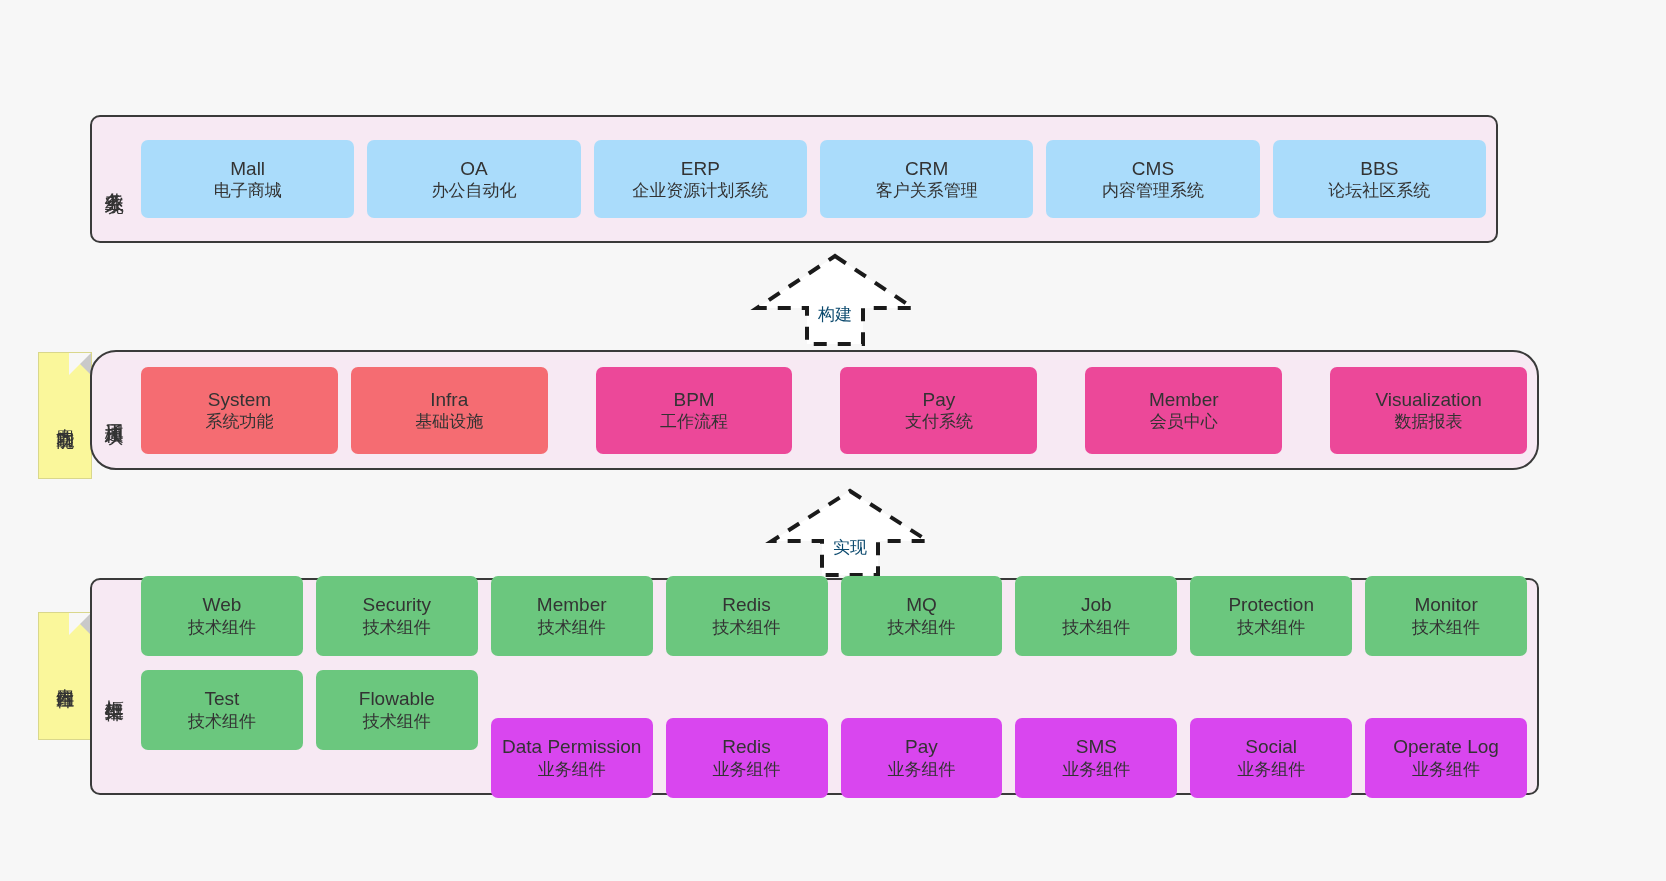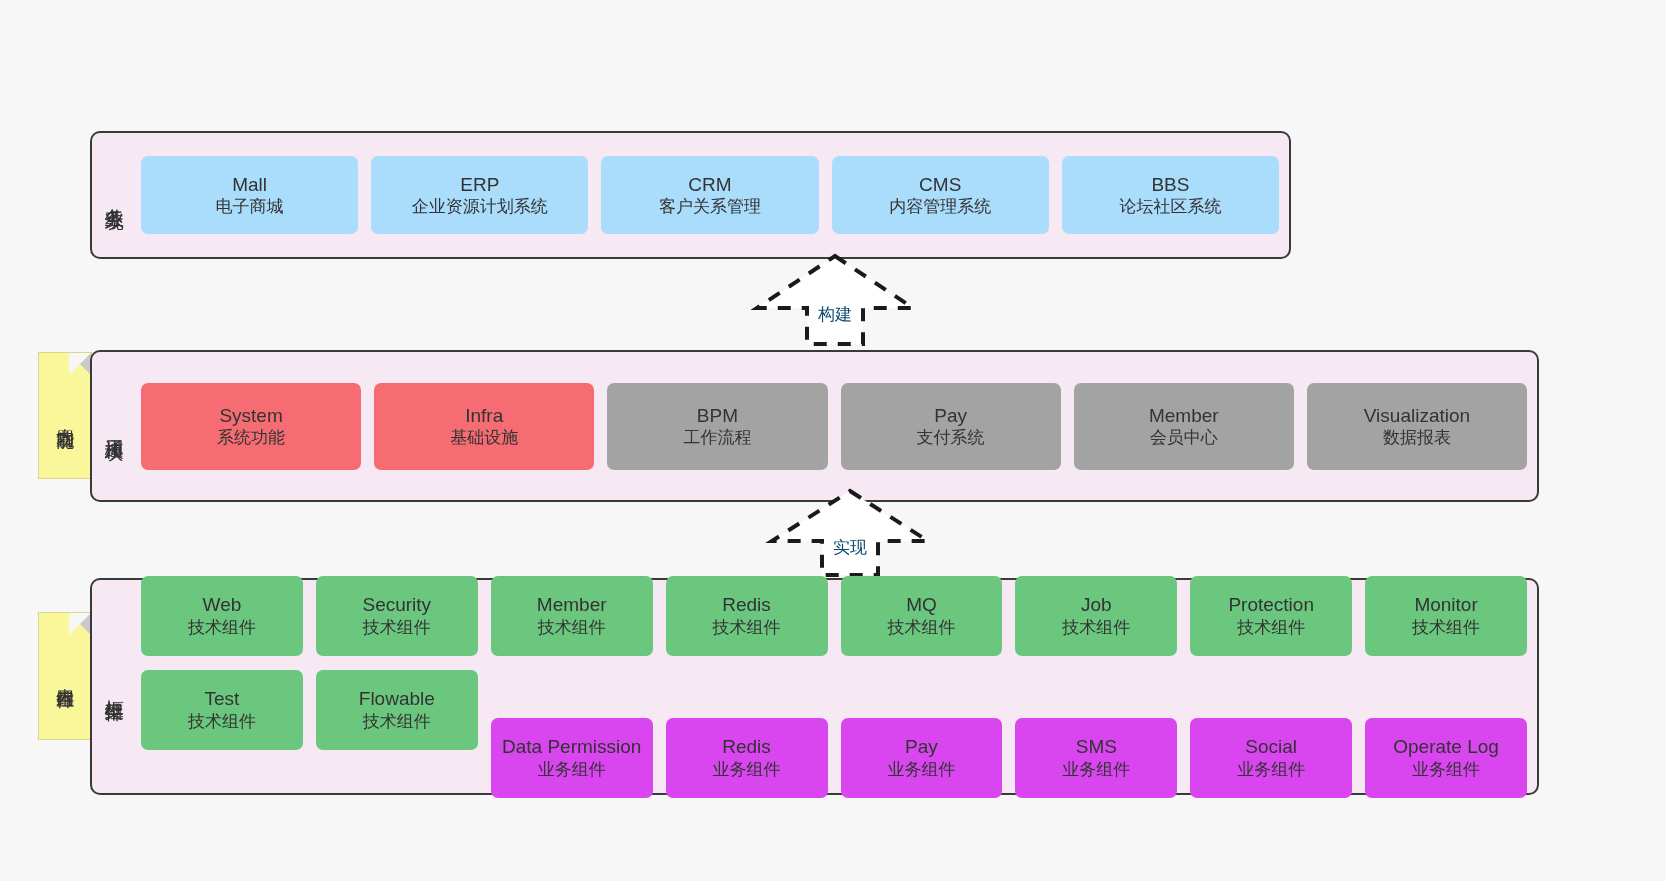--- a/index.html
+++ b/index.html
@@ -16,22 +16,22 @@
   
   .section{
     position:absolute;
     background:#F7E9F3;
     border:2px solid #3A3A3A;
     border-radius:10px;
     box-sizing:border-box;
     display:flex;
     align-items:stretch;
   }
-  #section-business{left:90px;top:131px;width:1201px;height:128px;}
-  #section-modules {left:90px;top:350px;width:1449px;height:152px;}
+  #section-business{left:90px;top:115px;width:1408px;height:128px;}
+  #section-modules {left:90px;top:350px;width:1449px;height:120px;border-radius:26px;}
   #section-framework{left:90px;top:578px;width:1449px;height:217px;}
 
   
   .v-label{
     width:45px;
     flex:0 0 45px;
     display:flex;
     align-items:center;
     justify-content:center;
     font-size:19px;
@@ -73,21 +73,21 @@
   #section-business .card{height:78px;}
   #section-modules  .card{height:87px;}
   #section-framework .card{height:80px;}
 
   .card .t-en{font-size:19px;line-height:1.24;color:#333333;}
   .card .t-cn{font-size:17px;line-height:1.26;color:#333333;}
 
   
   .c-blue      {background:#AADCFB;}
   .c-red       {background:#F56C72;}
-  .c-pink      {background:#a3a3a3;}
+  .c-pink      {background:#ec4899;margin-left:35px;}
   .c-green     {background:#6BC77E;}
   .c-greenlight{background:#d946ef;margin-top:48px;}
 
   
   .note{
     position:absolute;
     width:54px;
     background:#FAF79B;
     border:1px solid #D9D78C;
     box-sizing:border-box;
@@ -145,20 +145,24 @@
 
   <div class="section" id="section-business">
     <div class="v-label">业务系统</div>
     <div class="cards">
       <div class="card-row">
         <div class="card c-blue">
           <div class="t-en">Mall</div>
           <div class="t-cn">电子商城</div>
         </div>
         <div class="card c-blue">
+          <div class="t-en">OA</div>
+          <div class="t-cn">办公自动化</div>
+        </div>
+        <div class="card c-blue">
           <div class="t-en">ERP</div>
           <div class="t-cn">企业资源计划系统</div>
         </div>
         <div class="card c-blue">
           <div class="t-en">CRM</div>
           <div class="t-cn">客户关系管理</div>
         </div>
         <div class="card c-blue">
           <div class="t-en">CMS</div>
           <div class="t-cn">内容管理系统</div>

